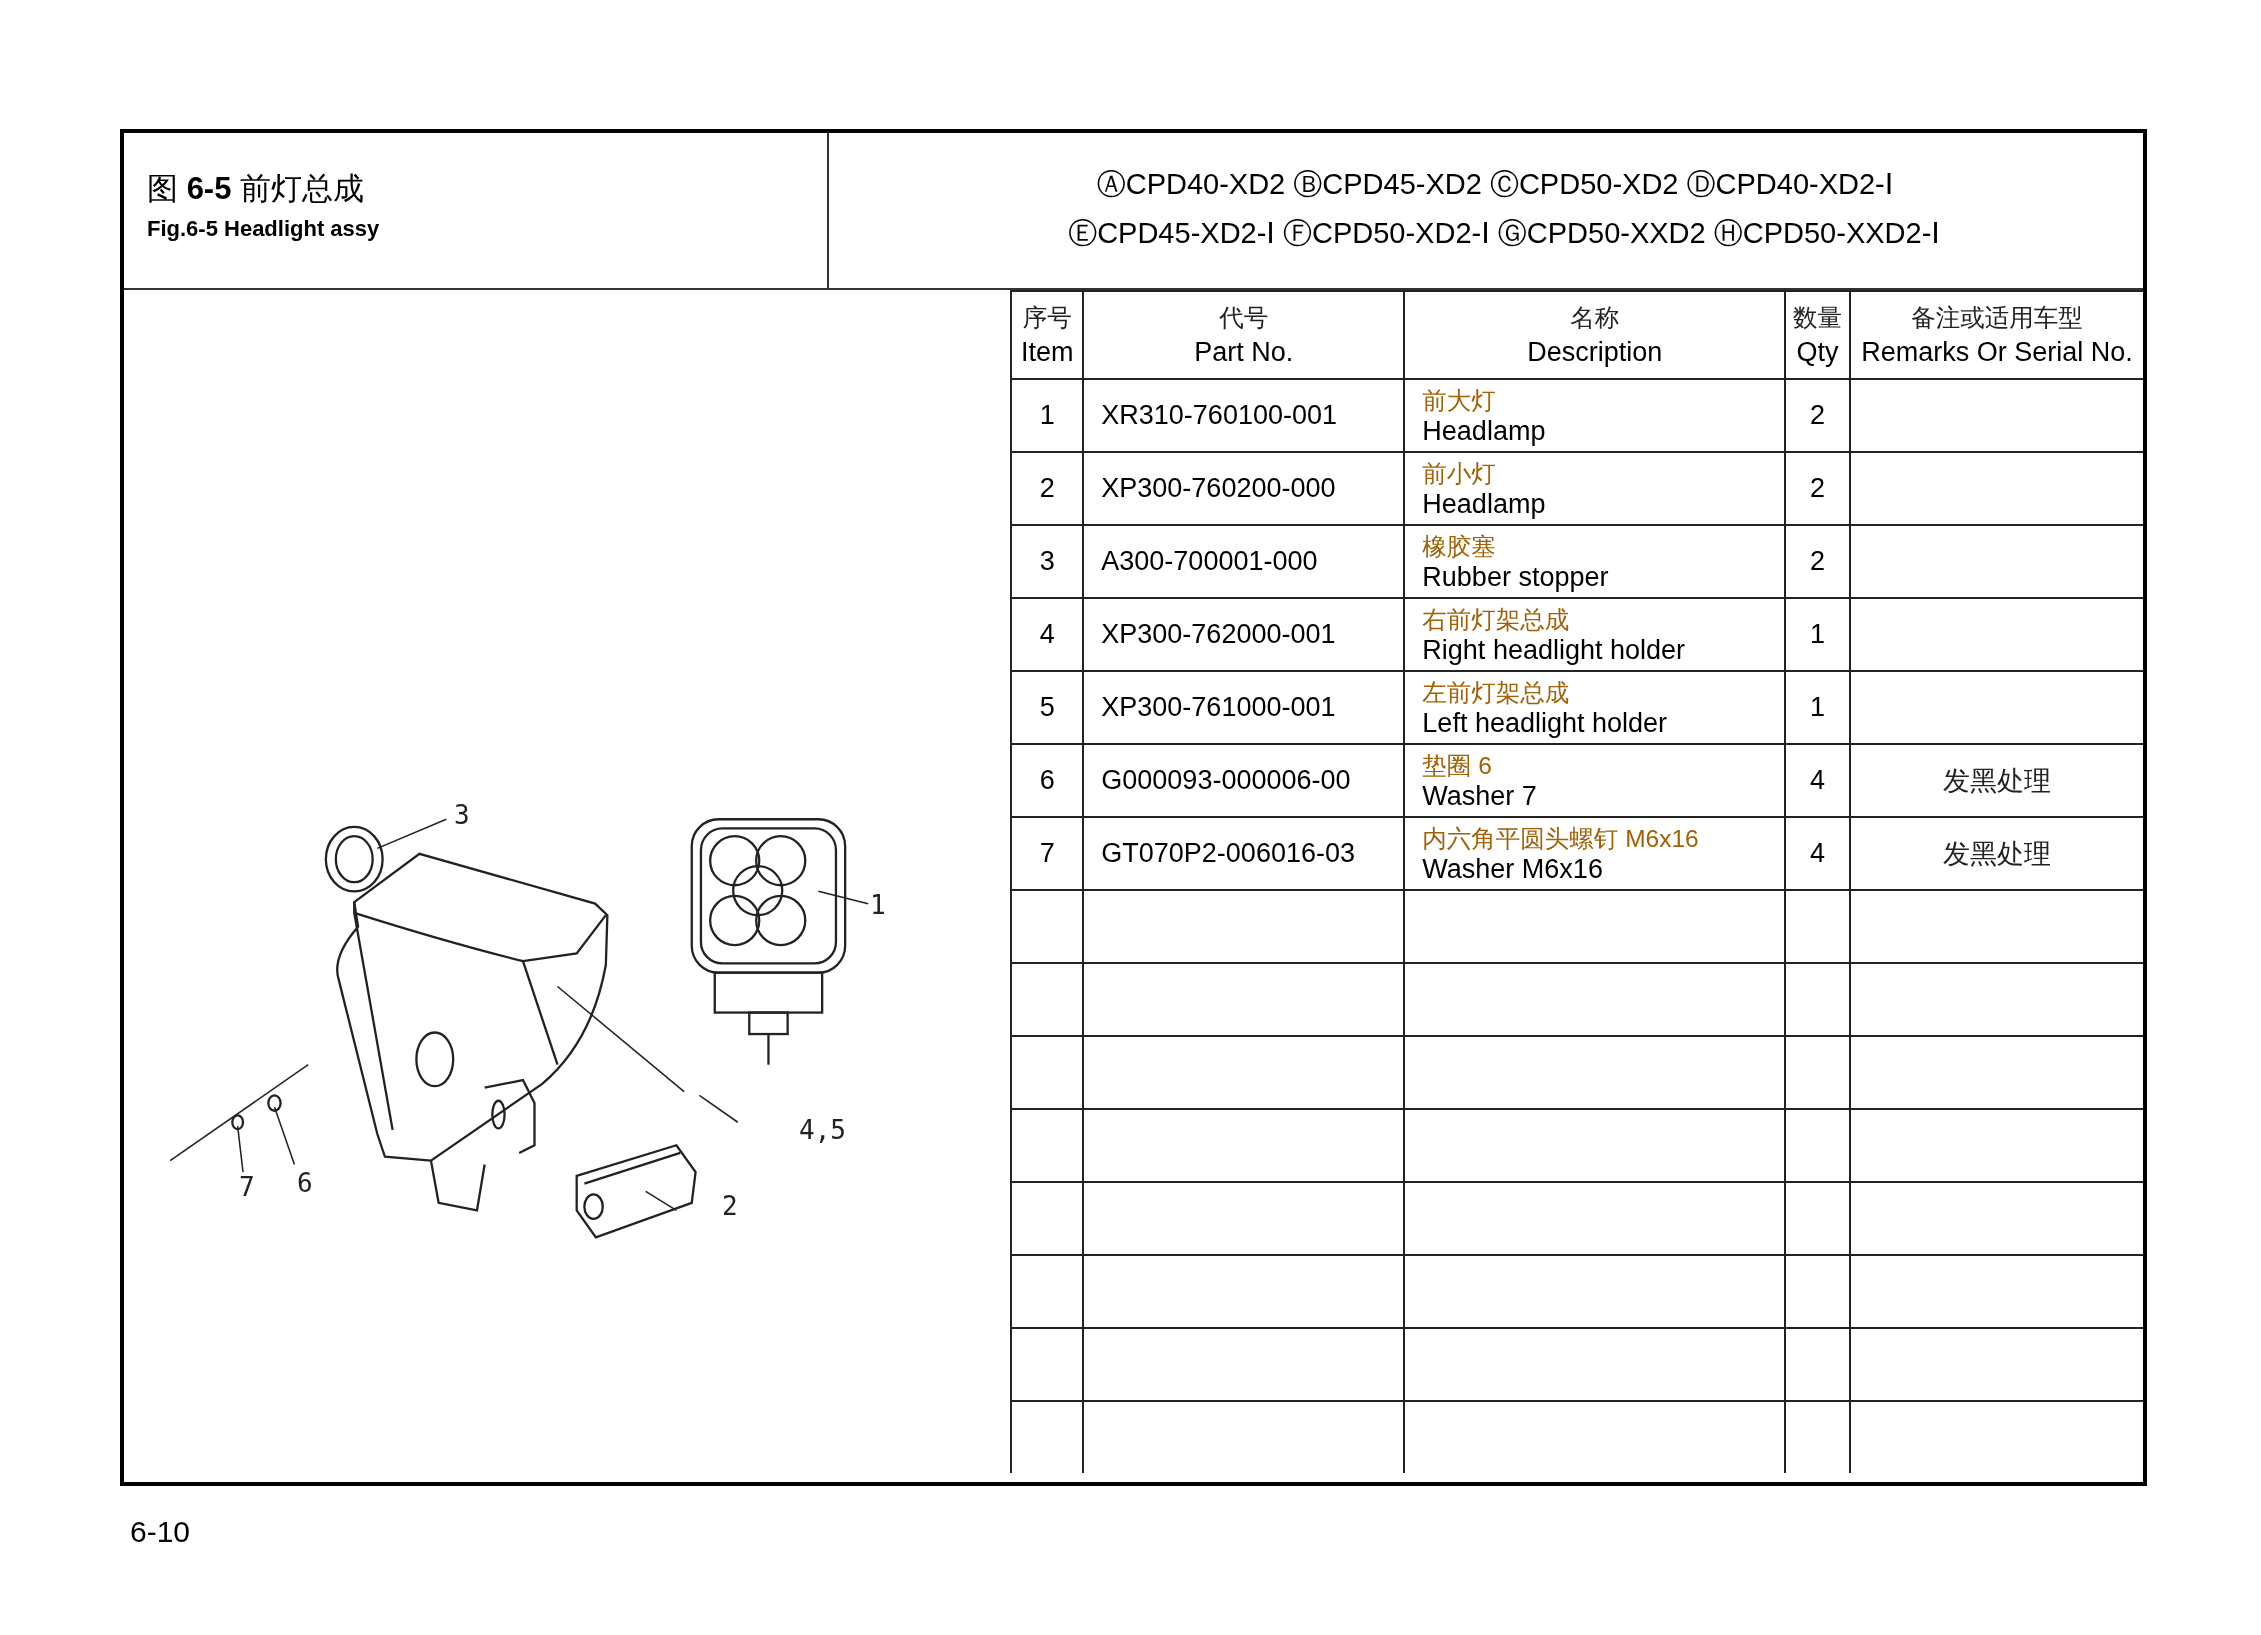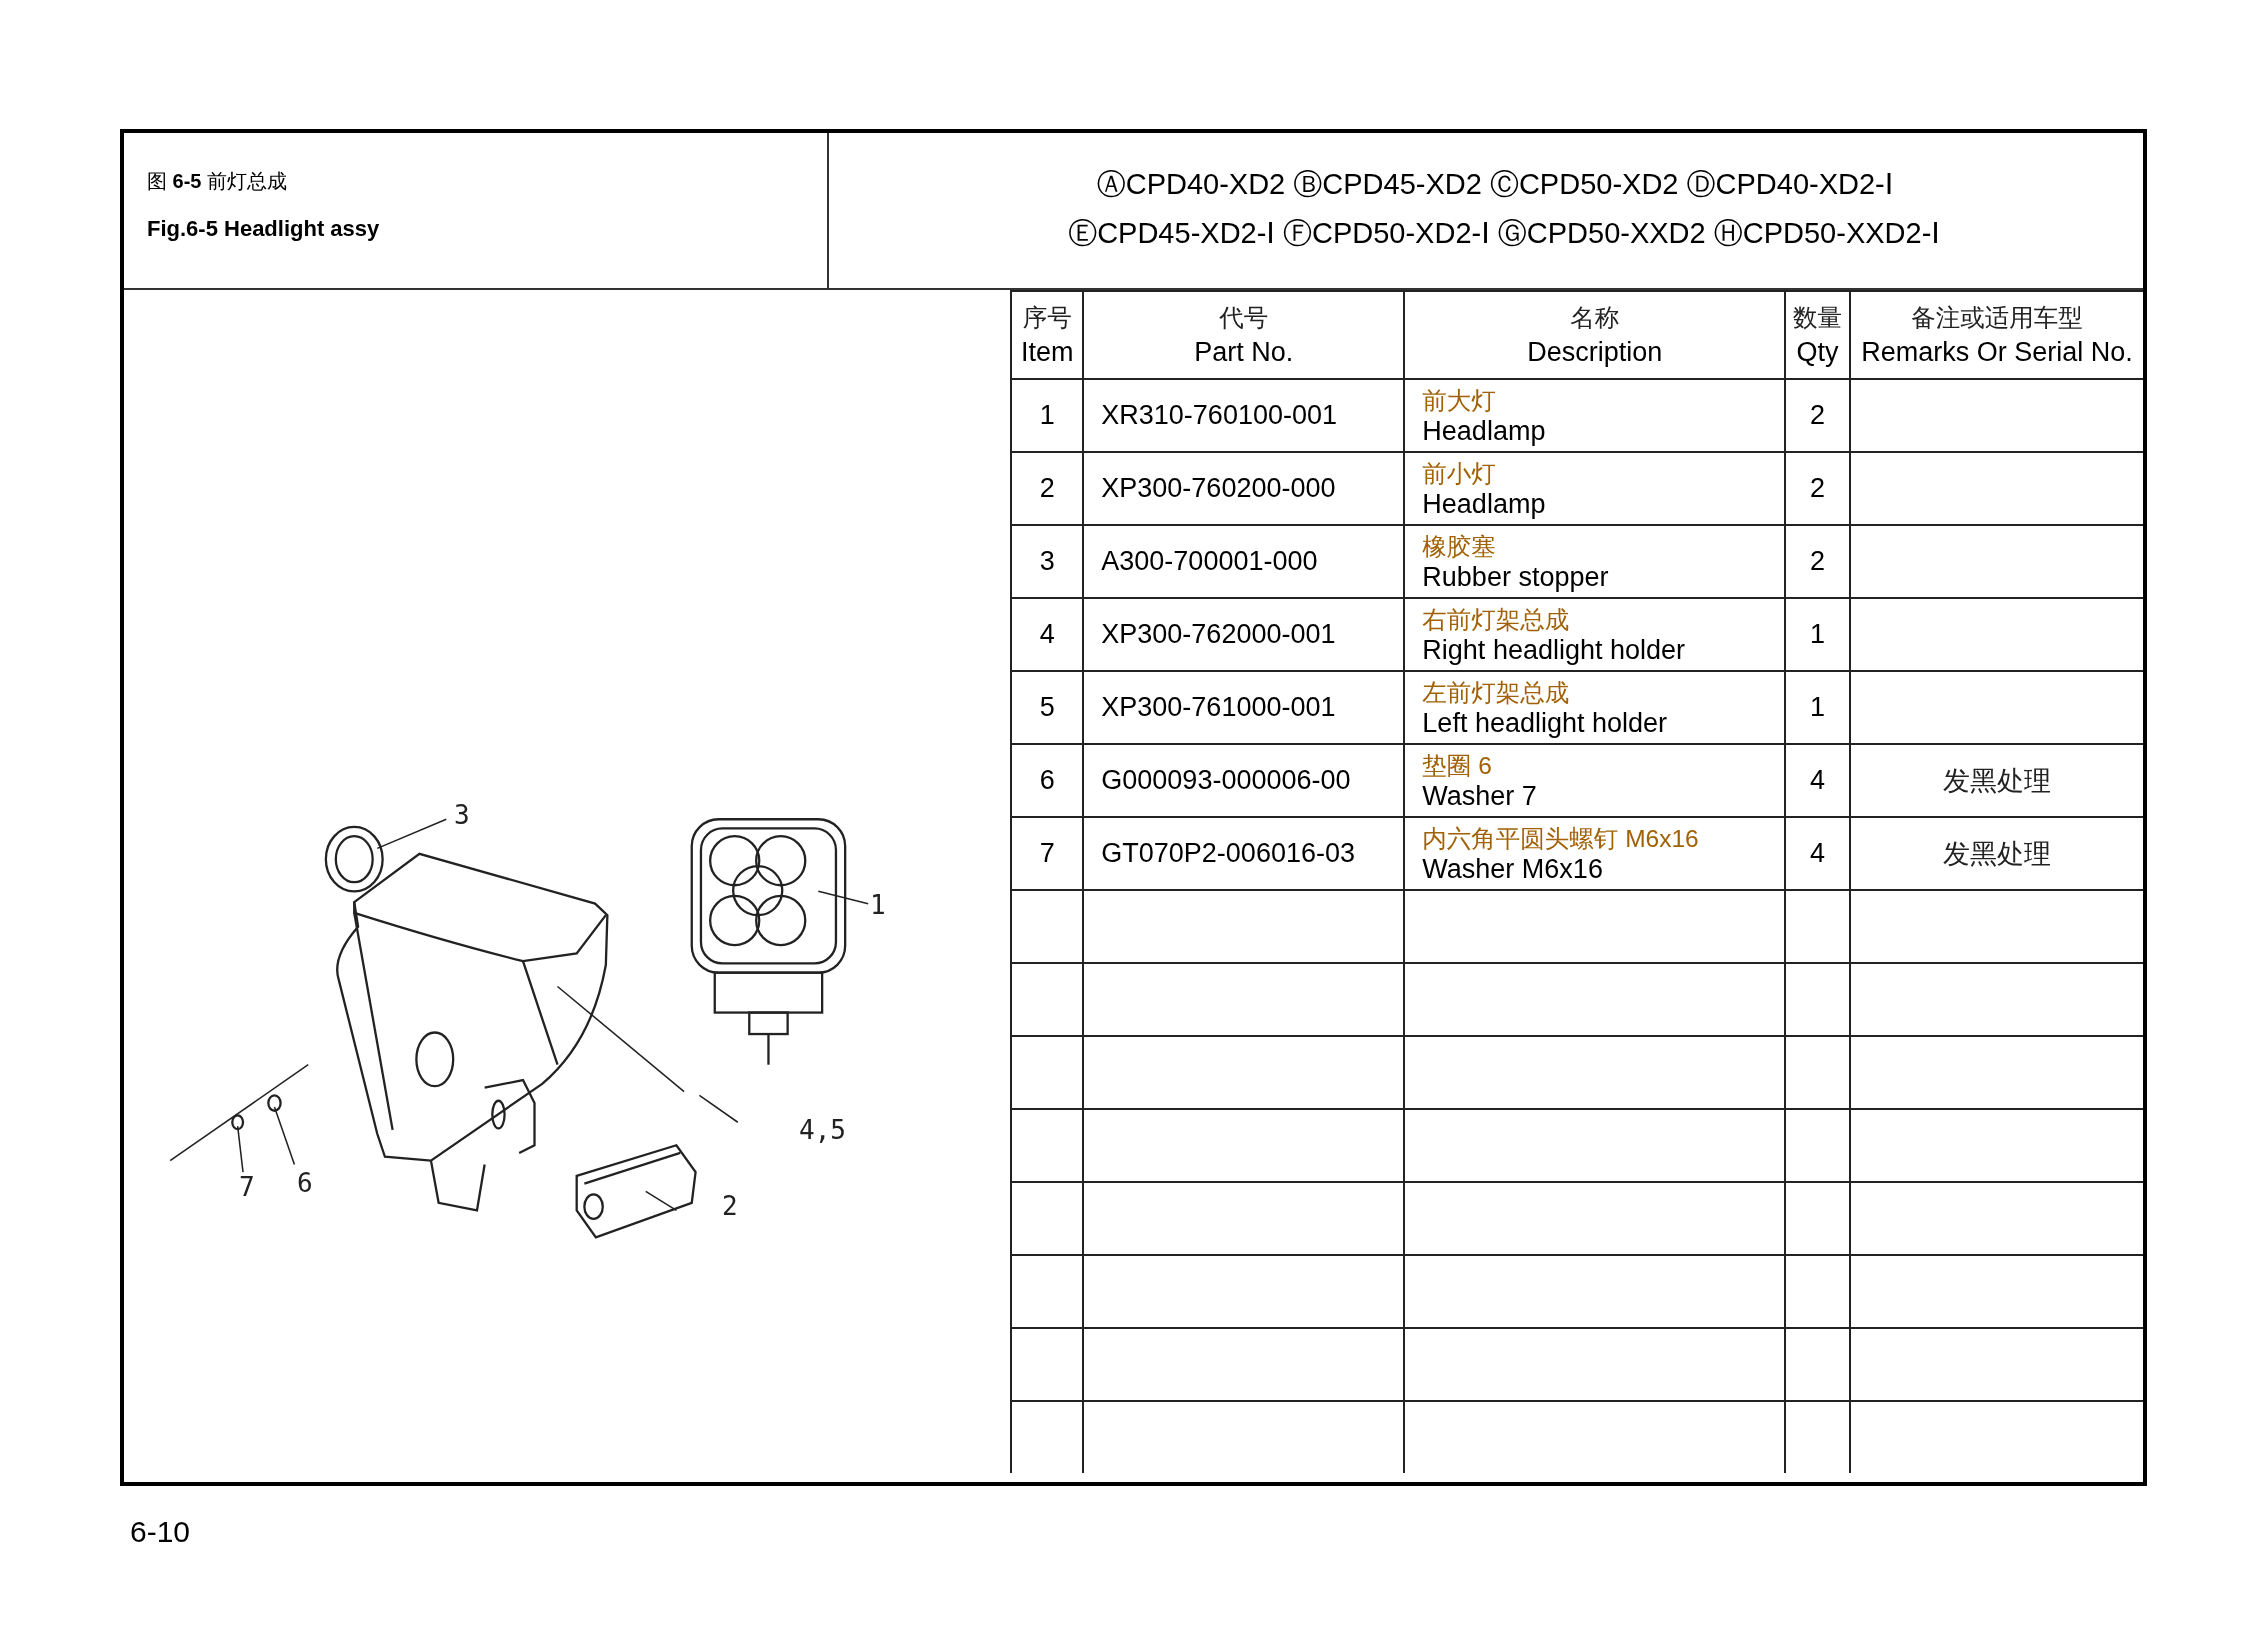--- a/index.html
+++ b/index.html
@@ -2,21 +2,21 @@
 <html style="font-size:12.3px"><head>
 <meta charset="utf-8">
 <style>
   html, body { margin:0; padding:0; background:#ffffff; }
   body { width:2261px; height:1635px; position:relative; overflow:hidden;
          font-family:"Liberation Sans", "DejaVu Sans", sans-serif; color:#000; }
   .frame { position:absolute; left:120px; top:129px; width:2019px; height:1349px;
            border:4.6px solid #000; box-sizing:content-box; }
   .hdr { position:absolute; left:0; top:0; width:2019px; height:155px; border-bottom:2.3px solid #333; }
   .hdr-left { position:absolute; left:0; top:0; width:703px; height:155px; border-right:2.3px solid #333; }
-  .fig-cn { position:absolute; left:23px; top:35px; font-size:20px; }
+  .fig-cn { position:absolute; left:23px; top:35px; font-size:31px; }
   .fig-cn b { font-weight:bold; }
   .fig-en { position:absolute; left:23px; top:83px; font-size:22px; font-weight:bold; }
   .models { position:absolute; left:705px; top:0; width:1314px; height:155px; text-align:center; font-size:29px; }
   .models .line { position:absolute; left:0; width:100%;padding-left:18px; }
   .models .l1 { top:32px; box-sizing:border-box; }
   .models .l2 { top:81px; }
   .drawing { position:absolute; left:0; top:157px; width:877px; height:1192px; }
   table.parts { position:absolute; left:877px; top:157px; border-collapse:collapse; table-layout:fixed;margin-left:9px; }
   table.parts td, table.parts th { border:2.3px solid #222; padding:0; font-weight:normal; font-size:27px; }
   table.parts th { height:86px; text-align:center; line-height:35px; }

